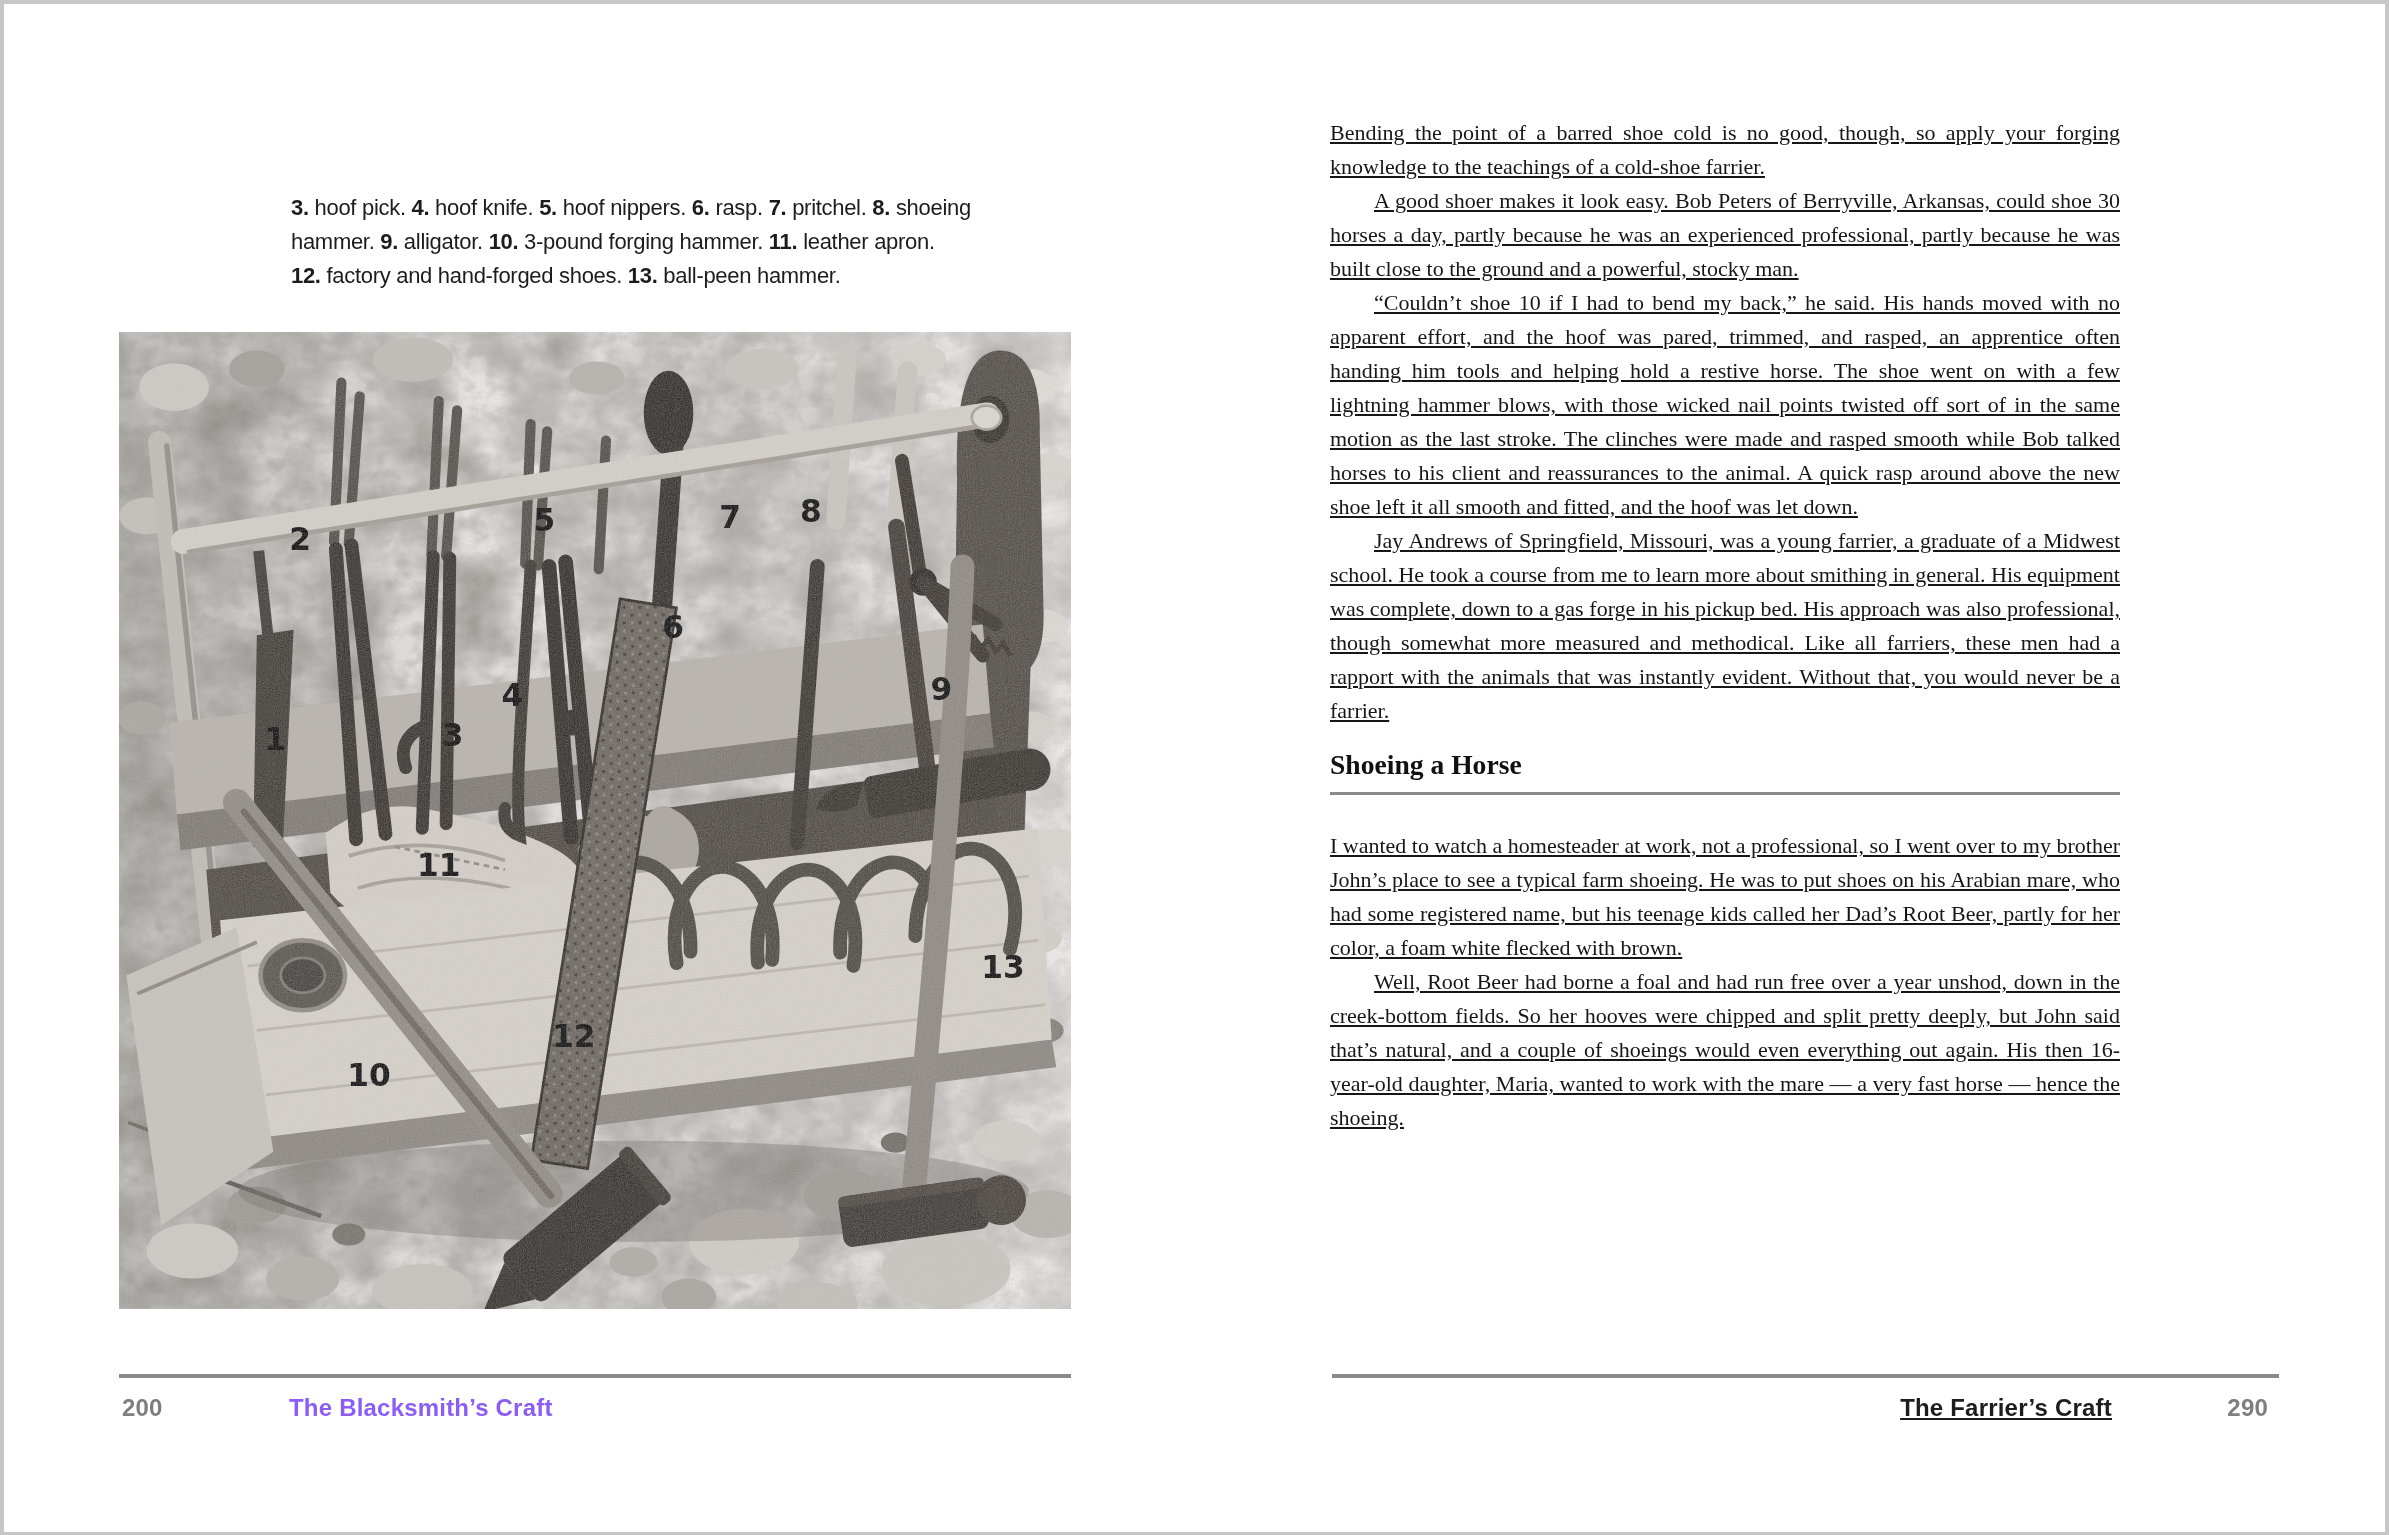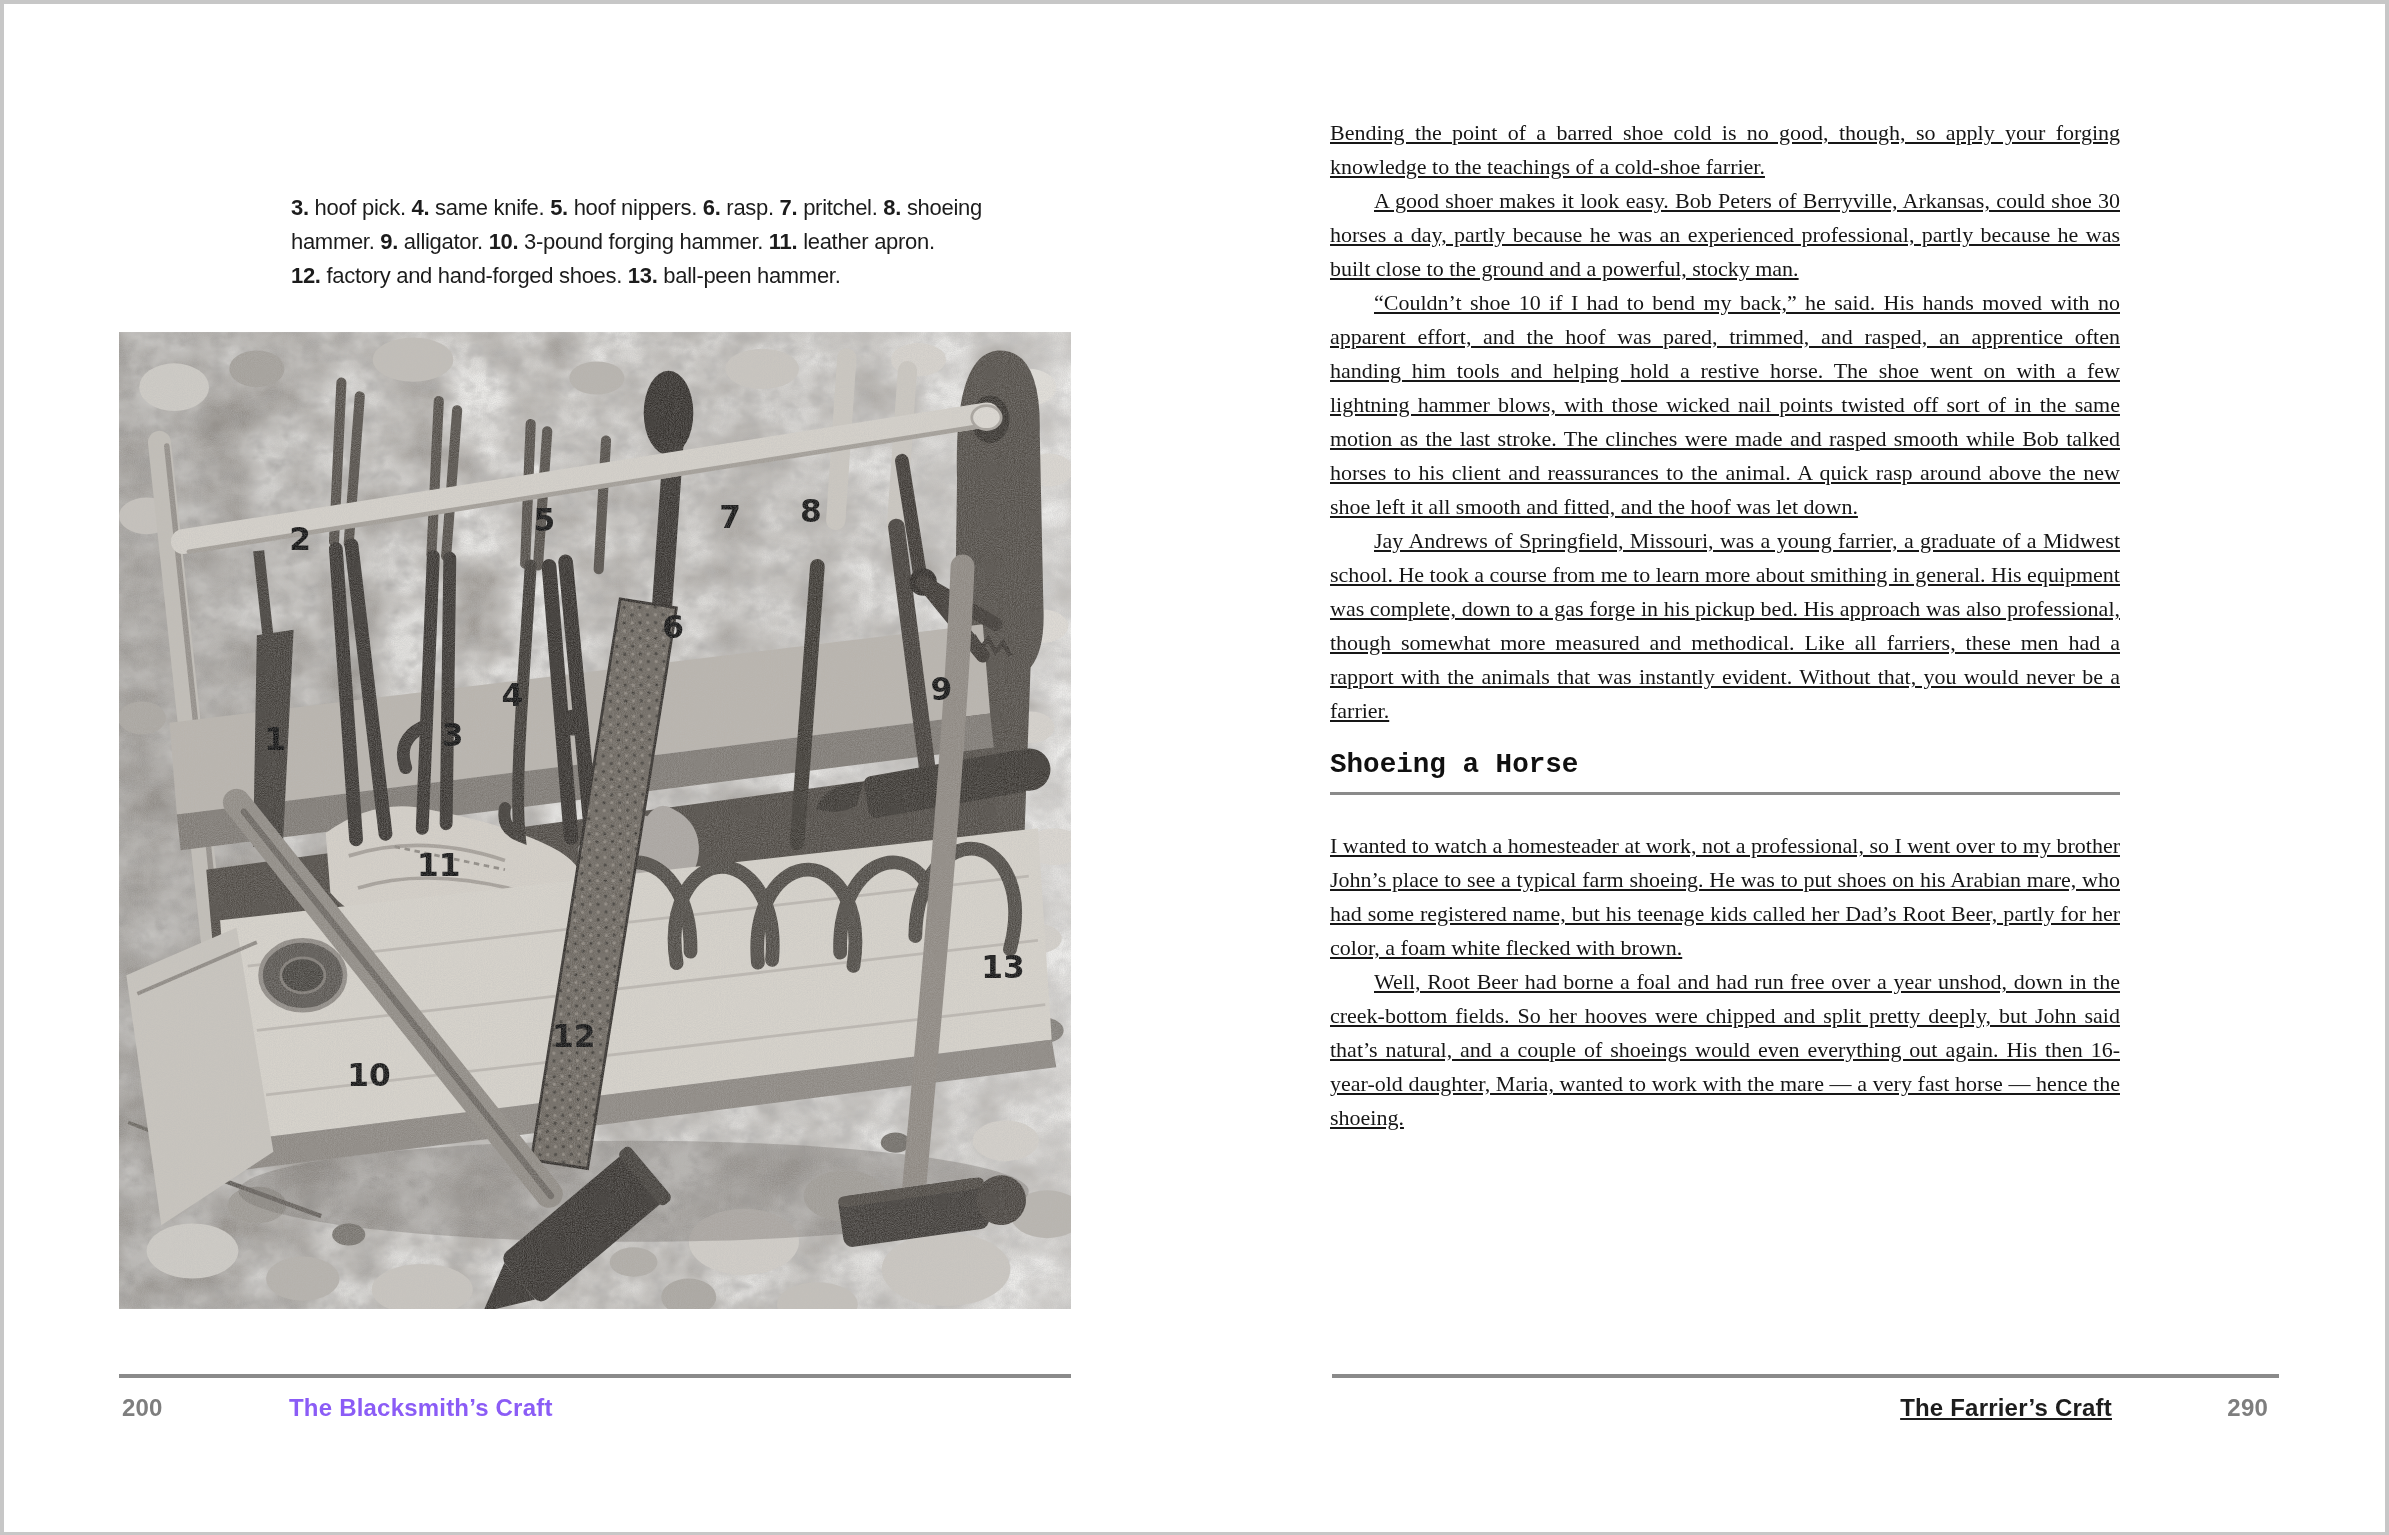--- a/index.html
+++ b/index.html
@@ -23,21 +23,21 @@
   }
   
   .right-col{
     position:absolute;left:1326px;top:112px;width:790px;
     font-family:"Liberation Serif",serif;font-size:22px;line-height:34px;
     color:#161616;text-align:justify;
   }
   .right-col p.para{margin:0;text-indent:0;text-decoration:underline;}
   .right-col p.para.indent{text-indent:44px;}
   .section-heading{
-    font-family:Liberation Mono, monospace;font-weight:700;
+    font-family:Liberation Serif, serif;font-weight:700;
     font-size:27.6px;line-height:31px;color:#101010;letter-spacing:0;
     border-bottom:3.7px solid #8a8a8a;padding-bottom:12px;
     margin:21px 0 34px 0;text-align:left;
   }
   
   .footer-rule{position:absolute;top:1370px;height:3.7px;background:#8a8a8a;}
   .footer-rule.left{left:115px;width:952px;}
   .footer-rule.right{left:1328px;width:947px;}
   .footer-text{
     position:absolute;top:1390px;font-family:"Liberation Sans",sans-serif;
@@ -50,21 +50,21 @@
   .fl-title{left:285px;}
   .fr-title{right:273px;text-decoration:underline;}
   .fr-num{right:117px;}
 </style>
 </head>
 <body>
 
 <div class="spread">
 
   <div class="caption" id="caption">
-      <div><span class="b">3.</span><span> hoof pick. </span><span class="b">4.</span><span> same knife. </span><span class="b">5.</span><span> hoof nippers. </span><span class="b">6.</span><span> rasp. </span><span class="b">7.</span><span> pritchel. </span><span class="b">8.</span><span> shoeing</span></div>
+      <div><span class="b">3.</span><span> hoof pick. </span><span class="b">4.</span><span> hoof knife. </span><span class="b">5.</span><span> hoof nippers. </span><span class="b">6.</span><span> rasp. </span><span class="b">7.</span><span> pritchel. </span><span class="b">8.</span><span> shoeing</span></div>
       <div><span>hammer. </span><span class="b">9.</span><span> alligator. </span><span class="b">10.</span><span> 3-pound forging hammer. </span><span class="b">11.</span><span> leather apron.</span></div>
       <div><span class="b">12.</span><span> factory and hand-forged shoes. </span><span class="b">13.</span><span> ball-peen hammer.</span></div>
     </div>
 
   <div class="photo-wrap">
     <svg width="952" height="977" viewBox="0 0 1036 1063">
       <defs>
         <filter id="blotchLight" x="0" y="0" width="100%" height="100%">
           <feTurbulence type="fractalNoise" baseFrequency="0.014 0.018" numOctaves="4" seed="5"></feTurbulence>
           <feColorMatrix type="matrix" values="0 0 0 0 0.84  0 0 0 0 0.83  0 0 0 0 0.81  0.9 0.9 0.9 0 -0.75"></feColorMatrix>

